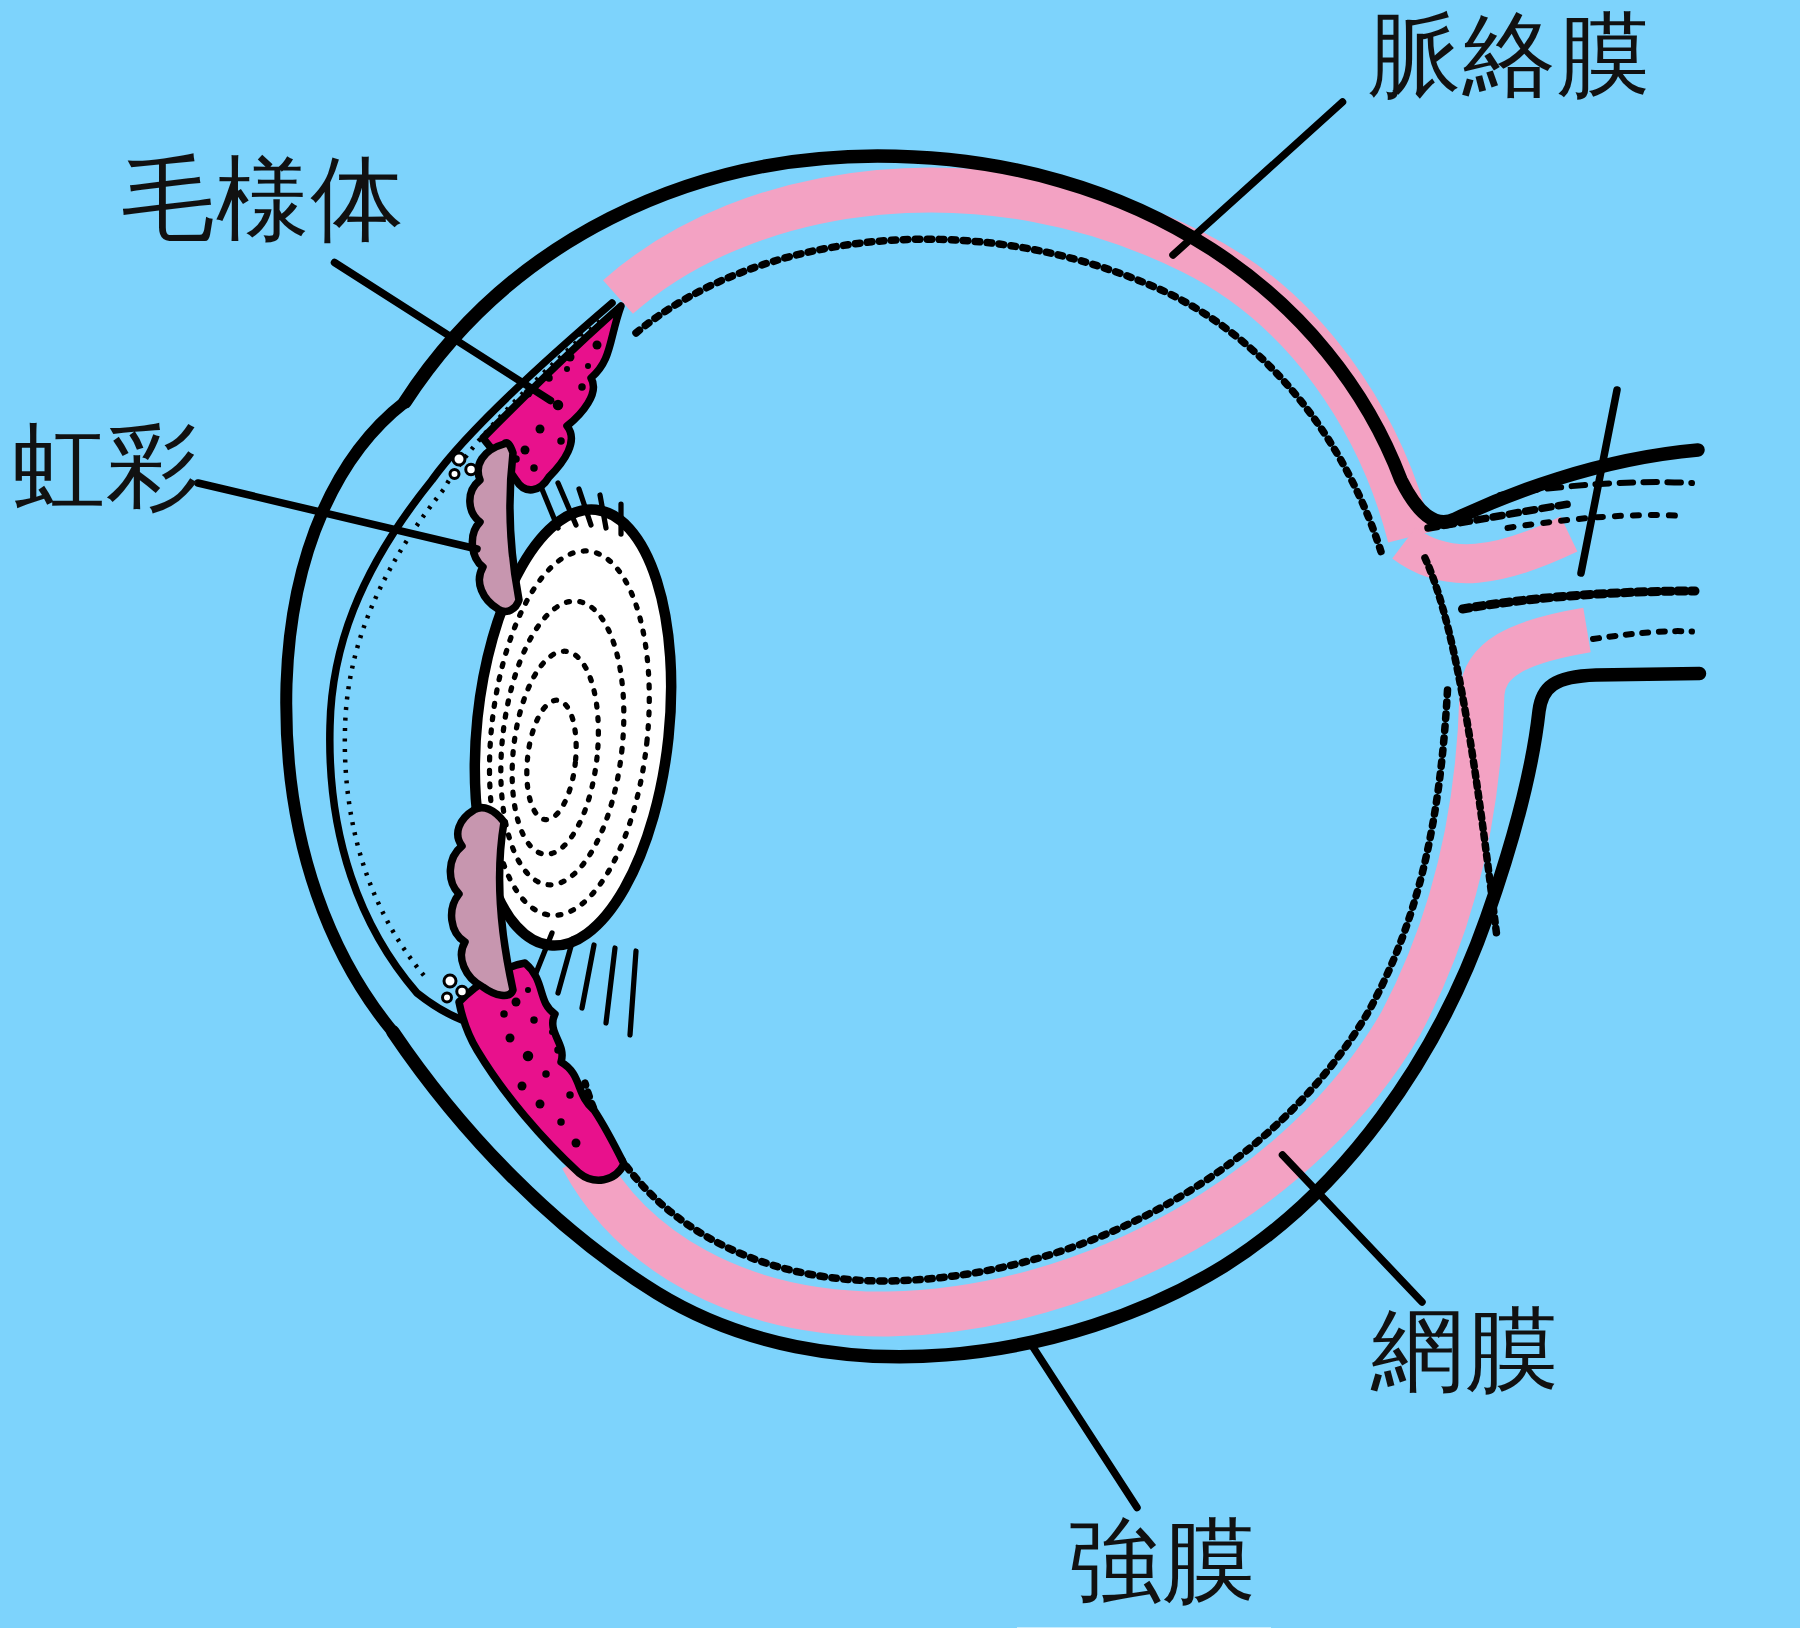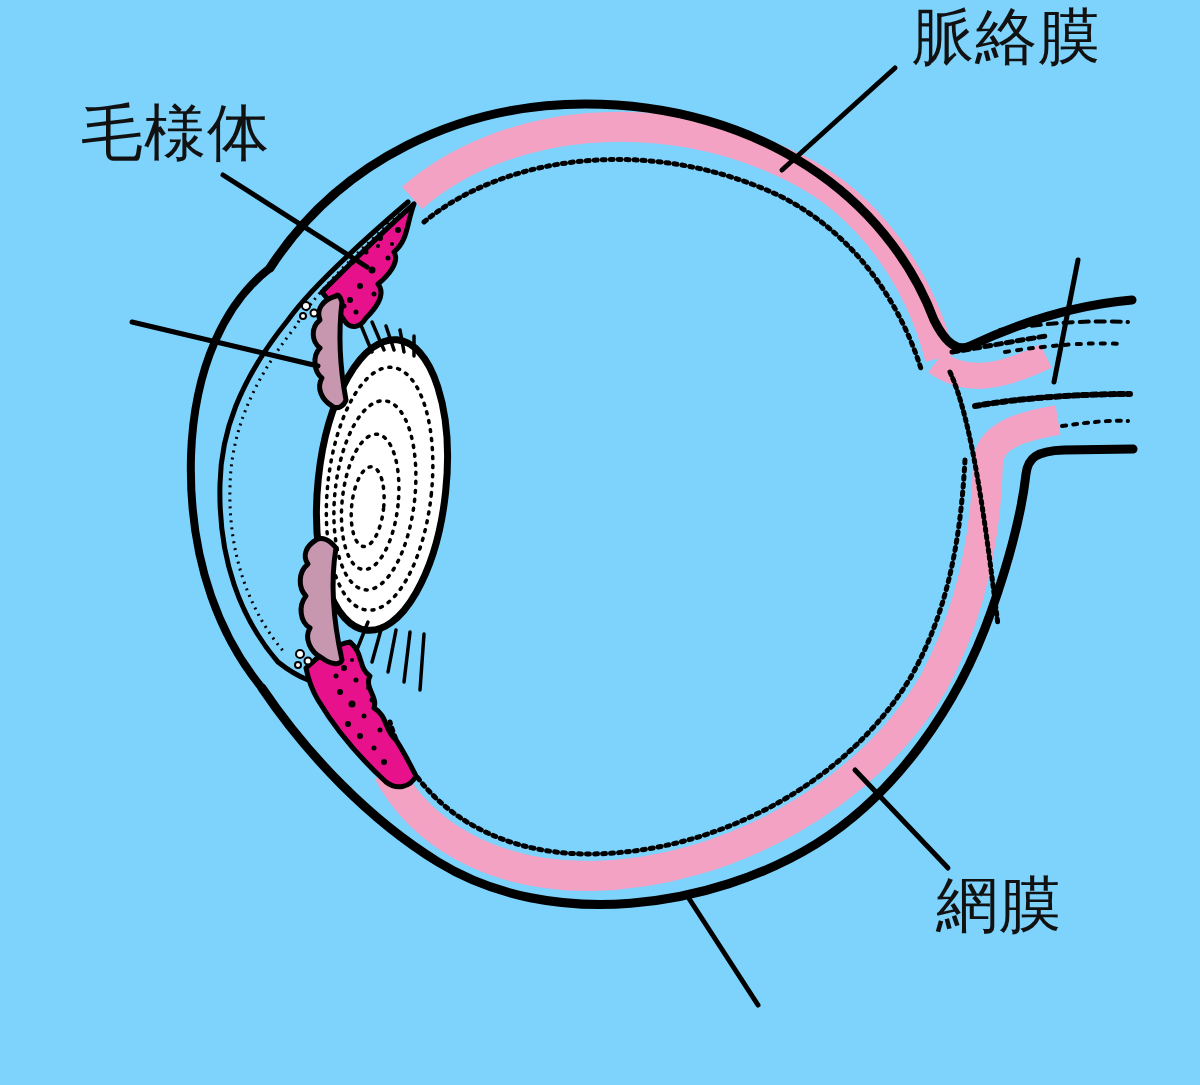--- a/index.html
+++ b/index.html
@@ -130,14 +130,16 @@
     <path class="leader" d="M 895,68 L 782,170"></path>
     <path class="leader" d="M 223,175 L 367,267"></path>
     <path class="leader" d="M 132,322 L 318,366"></path>
     <path class="leader" d="M 1078,260 L 1054,382"></path>
     <path class="leader" d="M 855,770 L 948,868"></path>
     <path class="leader" d="M 688,897 L 758,1005"></path>
   </svg>
 
   <div class="label" style="left:912px;top:6px;">脈絡膜</div>
   <div class="label" style="left:36px;top:102px;margin-left:45px;">毛様体</div>
-  <div class="label" style="left:936px;top:874px;">網膜</div>
+  <div class="label" style="left:8px;top:280px;">虹彩</div>
+  <div class="label" style="left:914px;top:874px;font-family:Liberation Mono, monospace;">網膜</div>
+  <div class="label" style="left:712px;top:1010px;">強膜</div>
 </div>
 
 </body></html>

